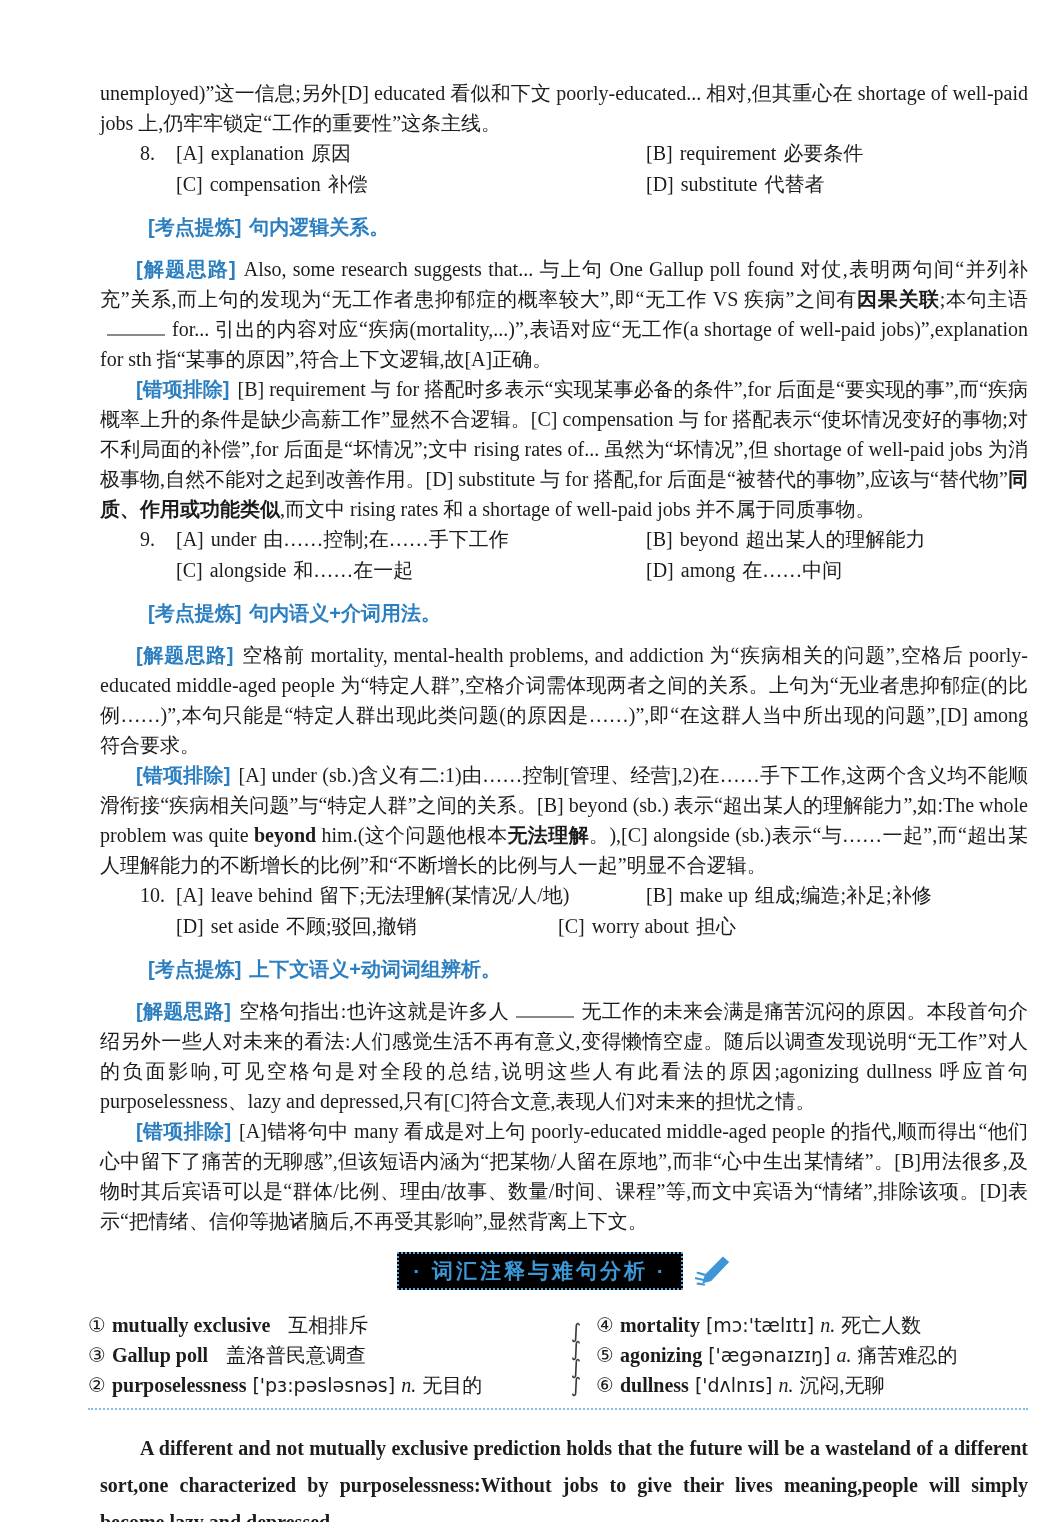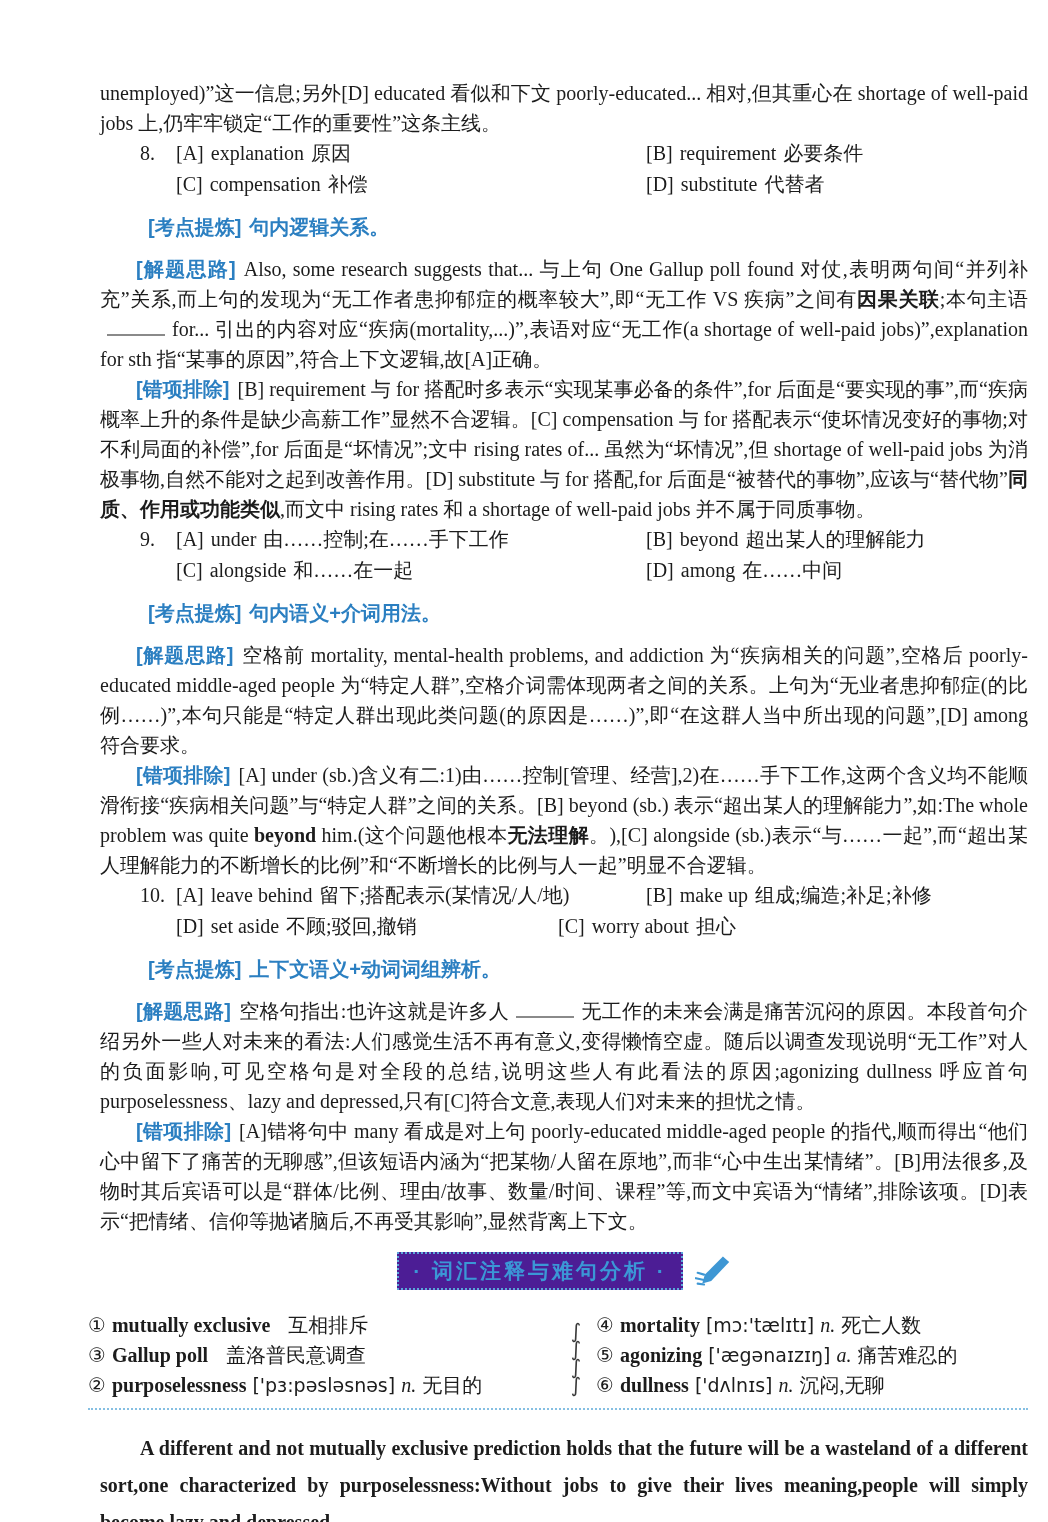--- a/index.html
+++ b/index.html
@@ -32,21 +32,21 @@
   .opt-row { display:flex; }
   .q-num { flex:0 0 36px; }
   .opt { white-space:nowrap; }
   .opt-left { flex:0 0 470px; }
   .opt-right { flex:1; }
   .opt-key { margin-right:7px; }
   .opt-en { margin-right:7px; }
   
   .banner-wrap { display:flex; justify-content:center; align-items:center; margin:16px 0 10px; }
   .banner {
-    border:2px dotted #5aa7da; background:#4c1d95;
+    border:2px dotted #5aa7da; background:#000000;
     color:#3b97d6; font-weight:700; letter-spacing:3px;
     font-family:"Liberation Sans","DejaVu Sans",sans-serif;
     font-size:21px; padding:3px 14px;
   }
   .pen-icon { margin-left:12px; display:inline-flex; }
   
   .vocab { display:flex; line-height:30px; margin:20px 0 0 -12px; }
   .vocab-col-left { flex:0 0 468px; }
   .vocab-col-right { flex:1; }
   .vocab-divider {
@@ -122,21 +122,21 @@
     <p class="kaodian-line"><span class="blue-label">[考点提炼]</span><span class="kaodian-text">句内语义+介词用法。</span></p>
     <p class="para indent"><span class="blue-label">[解题思路]</span><span><span>空格前 mortality, mental-health problems, and addiction 为“疾病相关的问题”,空格后 poorly-educated middle-aged people 为“特定人群”,空格介词需体现两者之间的关系。上句为“无业者患抑郁症(的比例……)”,本句只能是“特定人群出现此类问题(的原因是……)”,即“在这群人当中所出现的问题”,[D] among 符合要求。</span></span></p>
     <p class="para indent"><span class="blue-label">[错项排除]</span><span><span>[A] under (sb.)含义有二:1)由……控制[管理、经营],2)在……手下工作,这两个含义均不能顺滑衔接“疾病相关问题”与“特定人群”之间的关系。[B] beyond (sb.) 表示“超出某人的理解能力”,如:The whole problem was quite </span><span class="b">beyond</span><span> him.(这个问题他根本</span><span class="b">无法理解</span><span>。),[C] alongside (sb.)表示“与……一起”,而“超出某人理解能力的不断增长的比例”和“不断增长的比例与人一起”明显不合逻辑。</span></span></p>
   </section>
 
   <section>
     <div class="opt-block">
       <div class="opt-row">
         <span class="q-num">10.</span>
         <span class="opt opt-left">
-          <span class="opt-key">[A]</span><span class="opt-en">leave behind</span><span class="opt-zh">留下;搭配表示(某情况/人/地)</span>
+          <span class="opt-key">[A]</span><span class="opt-en">leave behind</span><span class="opt-zh">留下;无法理解(某情况/人/地)</span>
         </span>
         <span class="opt opt-right">
           <span class="opt-key">[B]</span><span class="opt-en">make up</span><span class="opt-zh">组成;编造;补足;补修</span>
         </span>
       </div>
       <div class="opt-row">
         <span class="q-num"></span>
         <span class="opt opt-right">
           <span class="opt-key">[D]</span><span class="opt-en">set aside</span><span class="opt-zh">不顾;驳回,撤销</span>
         </span>

